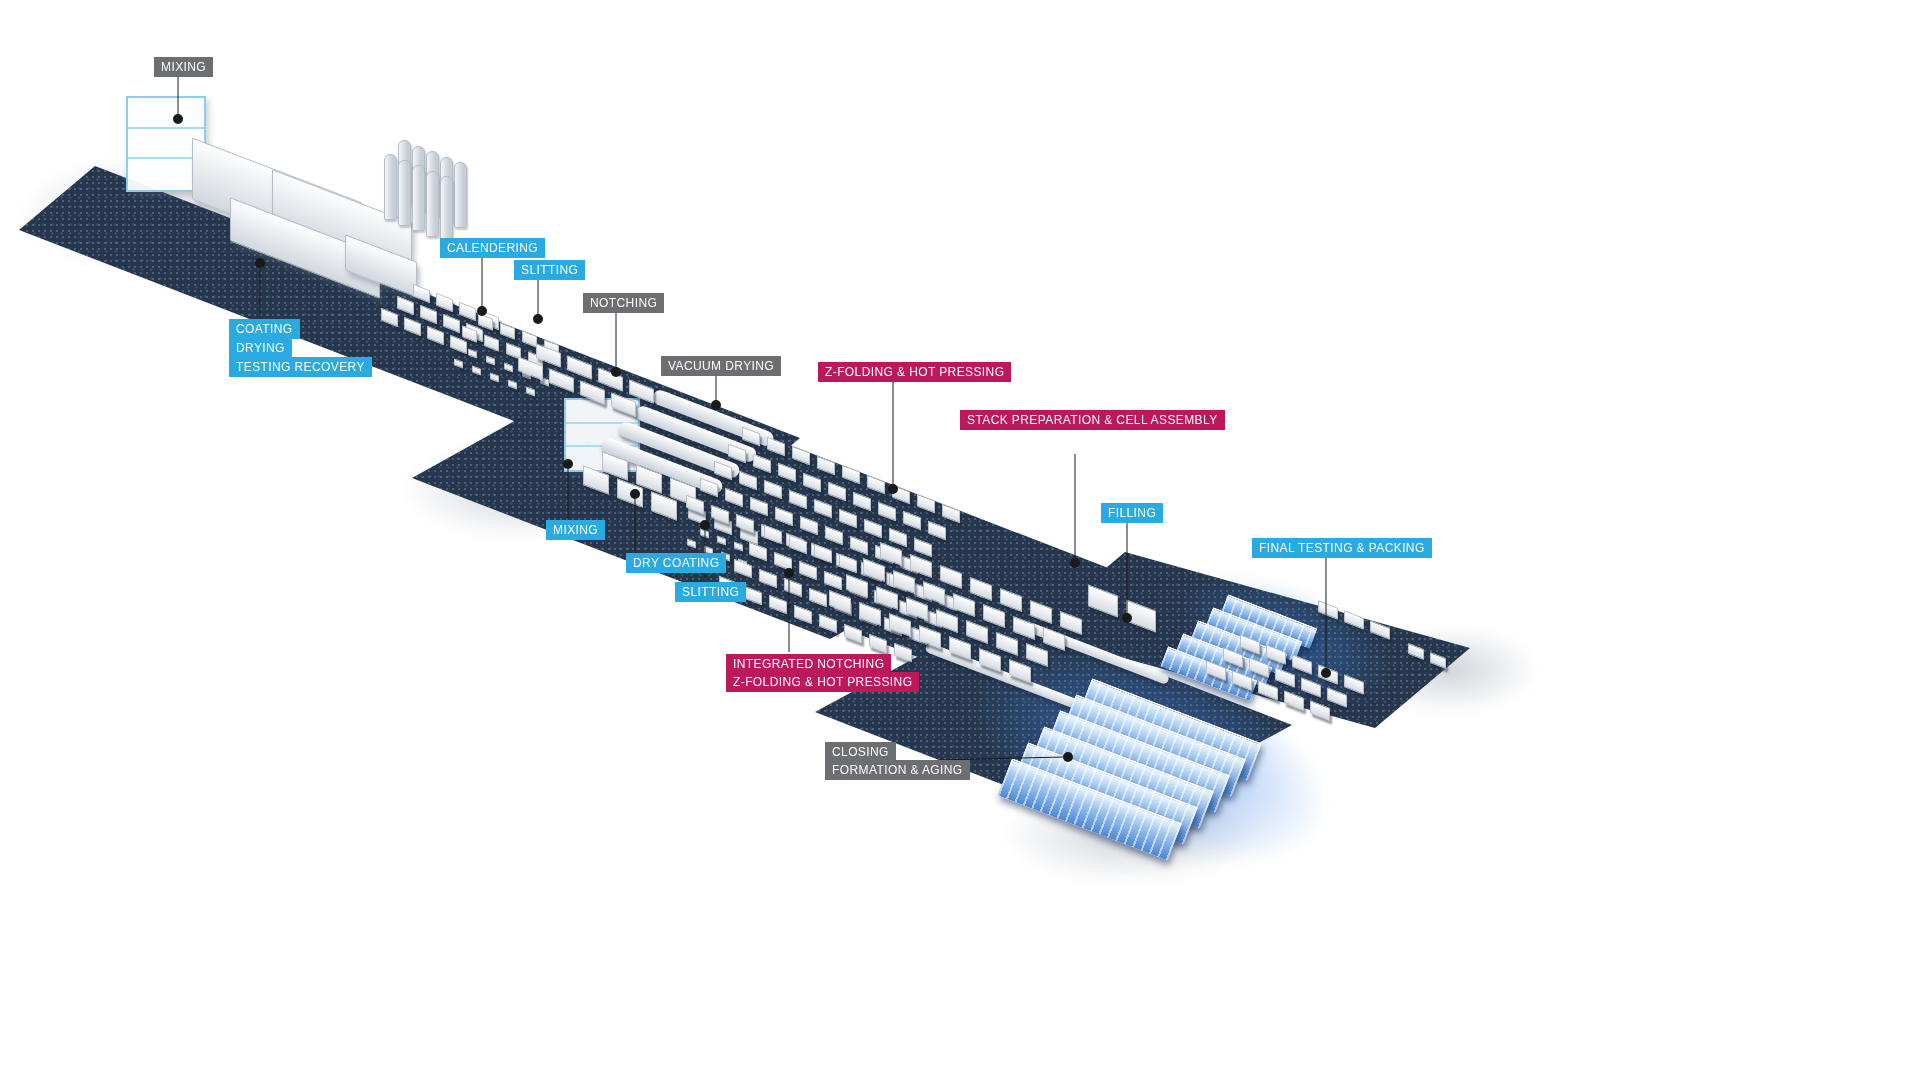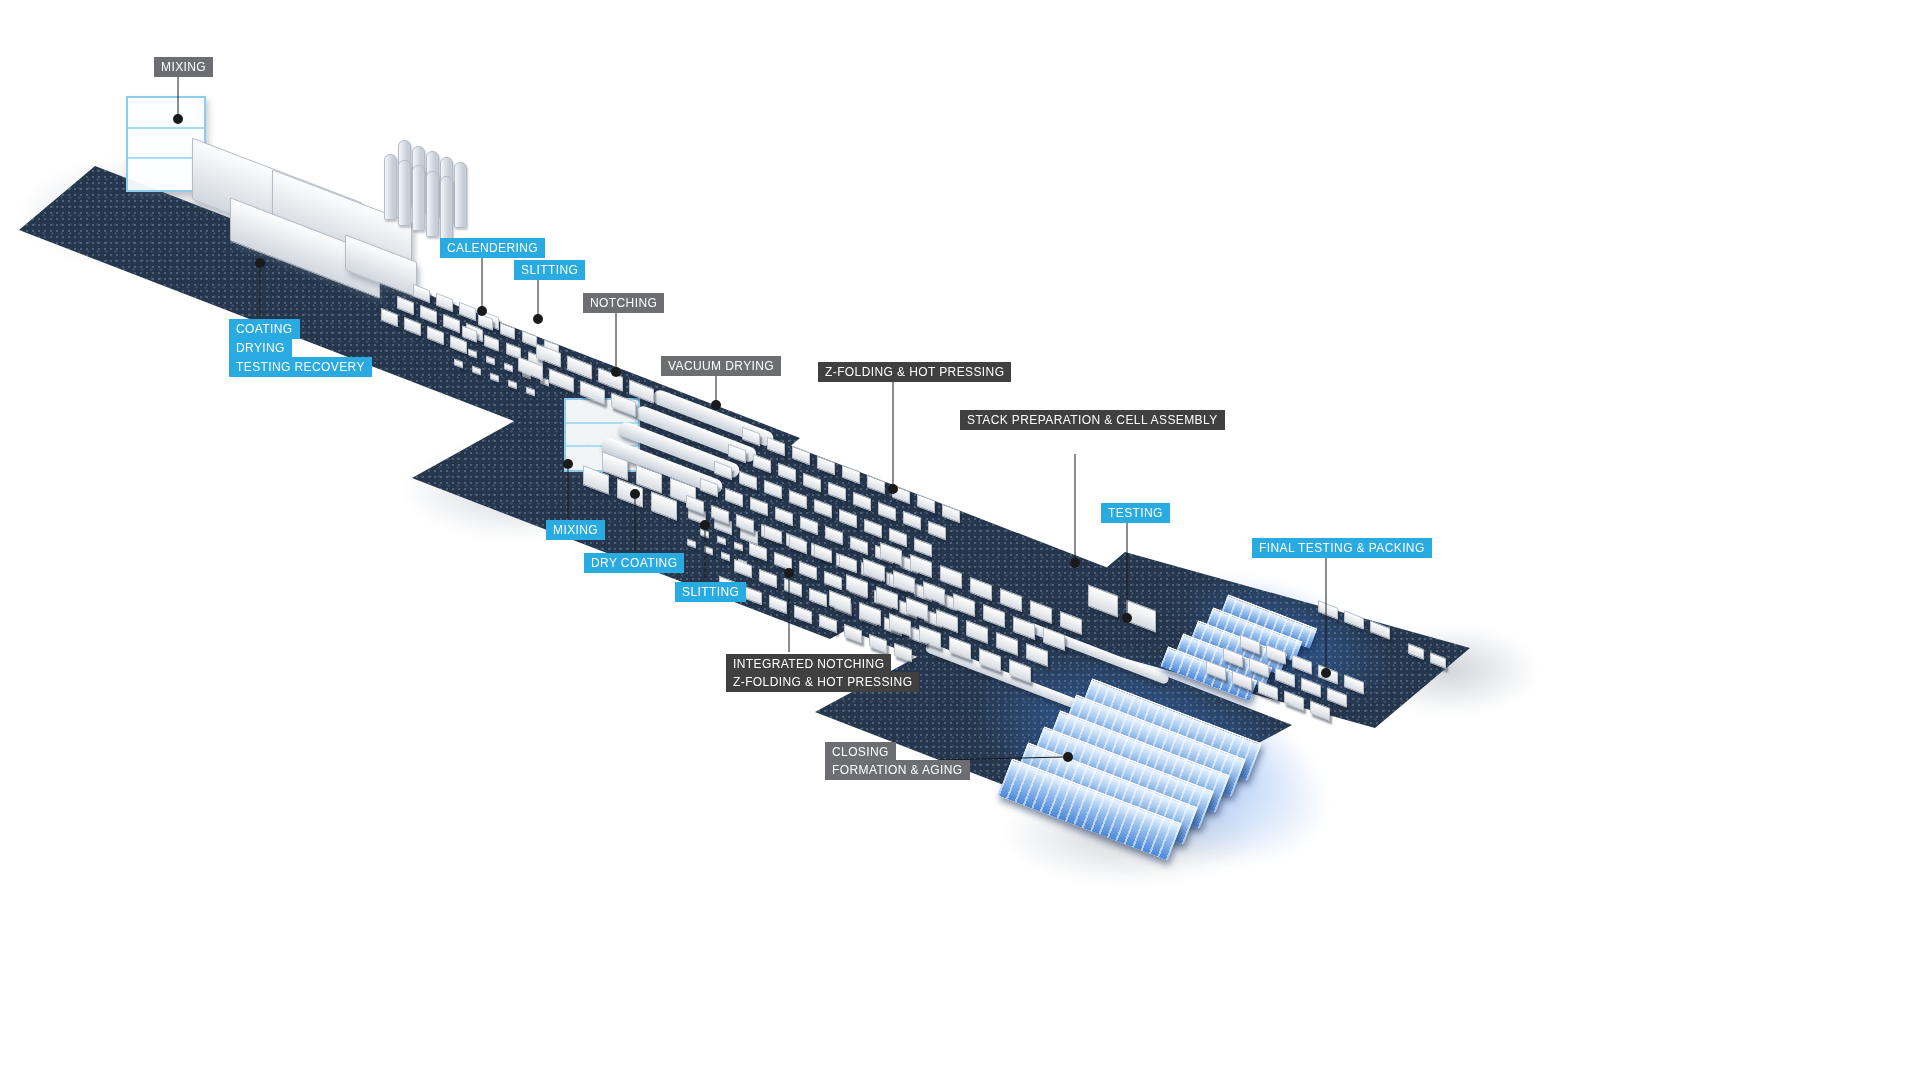--- a/index.html
+++ b/index.html
@@ -54,21 +54,21 @@
   .mtower::after{content:"";position:absolute;left:0;right:0;top:64%;height:2px;background:#aadcf2;}
 
   
   #leaders{position:absolute;left:0;top:0;pointer-events:none;}
 
   
   .label{position:absolute;color:#ffffff;font-size:12px;line-height:1;letter-spacing:.4px;
     padding:4px 7px;white-space:nowrap;font-weight:400;}
   .label.cyan{background:#29abe2;}
   .label.gray{background:#6d6e71;}
-  .label.navy{background:#404040;}
+  .label.navy{background:#be185d;}
 </style>
 </head>
 <body>
 
 <div class="scene">
 
   <div class="softshadow" style="left:18px;top:158px;width:240px;height:110px;"></div>
   <div class="softshadow" style="left:400px;top:440px;width:240px;height:100px;"></div>
   <div class="softshadow" style="left:1360px;top:625px;width:180px;height:90px;"></div>
   <div class="softshadow" style="left:1000px;top:785px;width:260px;height:100px;"></div>
@@ -367,23 +367,23 @@
     <div class="label gray" style="left:154px;top:57px">MIXING</div>
     <div class="label cyan" style="left:229px;top:319px">COATING</div>
     <div class="label cyan" style="left:229px;top:338px">DRYING</div>
     <div class="label cyan" style="left:229px;top:357px">TESTING RECOVERY</div>
     <div class="label cyan" style="left:440px;top:238px">CALENDERING</div>
     <div class="label cyan" style="left:514px;top:260px">SLITTING</div>
     <div class="label gray" style="left:583px;top:293px">NOTCHING</div>
     <div class="label gray" style="left:661px;top:356px">VACUUM DRYING</div>
     <div class="label navy" style="left:818px;top:362px">Z-FOLDING &amp; HOT PRESSING</div>
     <div class="label navy" style="left:960px;top:410px">STACK PREPARATION &amp; CELL ASSEMBLY</div>
-    <div class="label cyan" style="left:1101px;top:503px">TESTING</div>
+    <div class="label cyan" style="left:1101px;top:503px">FILLING</div>
     <div class="label cyan" style="left:1252px;top:538px">FINAL TESTING &amp; PACKING</div>
     <div class="label cyan" style="left:546px;top:520px">MIXING</div>
-    <div class="label cyan" style="left:584px;top:553px">DRY COATING</div>
+    <div class="label cyan" style="left:626px;top:553px">DRY COATING</div>
     <div class="label cyan" style="left:675px;top:582px">SLITTING</div>
     <div class="label navy" style="left:726px;top:654px">INTEGRATED NOTCHING</div>
     <div class="label navy" style="left:726px;top:672px">Z-FOLDING &amp; HOT PRESSING</div>
     <div class="label gray" style="left:825px;top:742px">CLOSING</div>
     <div class="label gray" style="left:825px;top:760px">FORMATION &amp; AGING</div>
   </div>
 </div>
 
 </body></html>

